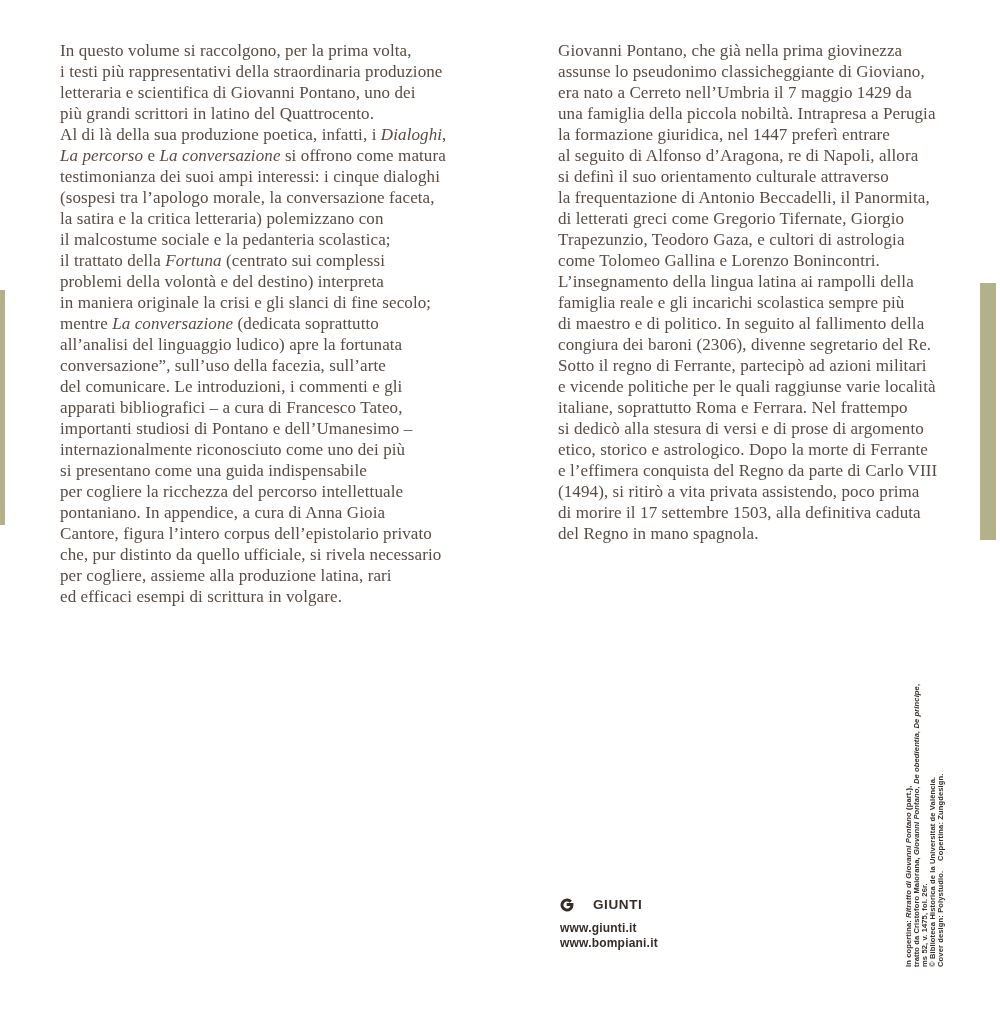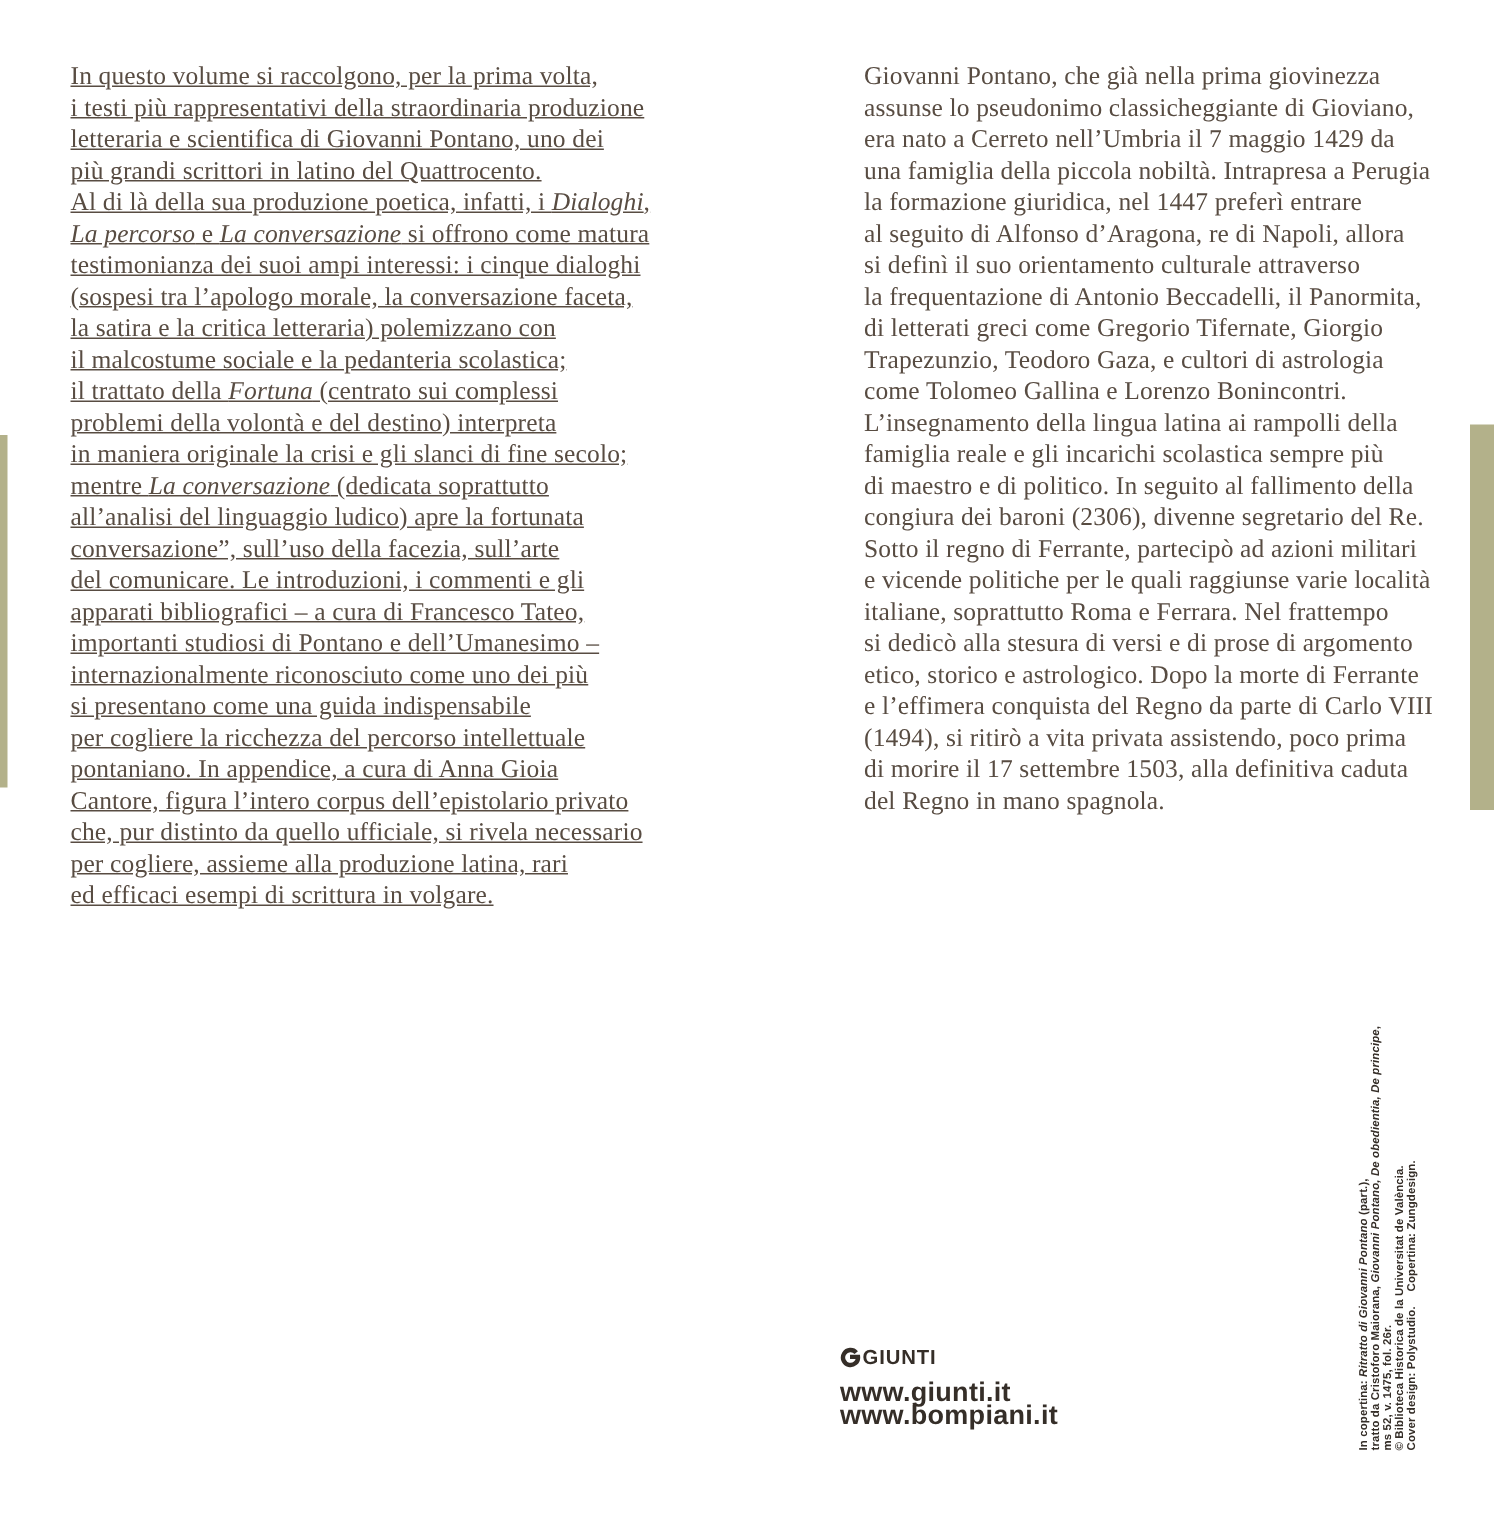--- a/index.html
+++ b/index.html
@@ -22,40 +22,40 @@
   #right-bar { left: 980px; top: 283px; width: 16px; height: 257px; }
   .col {
     position: absolute;
     top: 40px;
     color: var(--text);
     font-size: 17px;
     line-height: 21px;
     letter-spacing: 0.1px;
     white-space: nowrap;
   }
-  #left-col  { left: 47px; text-decoration: underline;  }
-  #right-col { left: 576px; }
+  #left-col  { left: 60px;  }
+  #right-col { left: 558px; }
   .line { white-space: nowrap; }
   .it { font-style: italic; }
   #publisher {
     position: absolute;
     left: 560px; top: 897px;
     color: var(--dark);
     font-family: "Liberation Sans", sans-serif;
   }
-  .logo-row { display: flex; align-items: center; gap: 1px; height: 15px; }
+  .logo-row { display: flex; align-items: center; gap: 19px; height: 15px; }
   .logo-name {
     font-weight: bold;
     font-size: 13.5px;
     letter-spacing: 0.6px;
   }
   .urls {
     margin-top: 9px;
     font-weight: bold;
-    font-size: 18px;
+    font-size: 12px;
     line-height: 15px;
     letter-spacing: 0.2px;
   }
   #credits {
     position: absolute;
     left: 905px; top: 967px;
     transform: rotate(-90deg);
     transform-origin: 0 0;
     color: var(--dark);
     font-family: "Liberation Sans", sans-serif;

